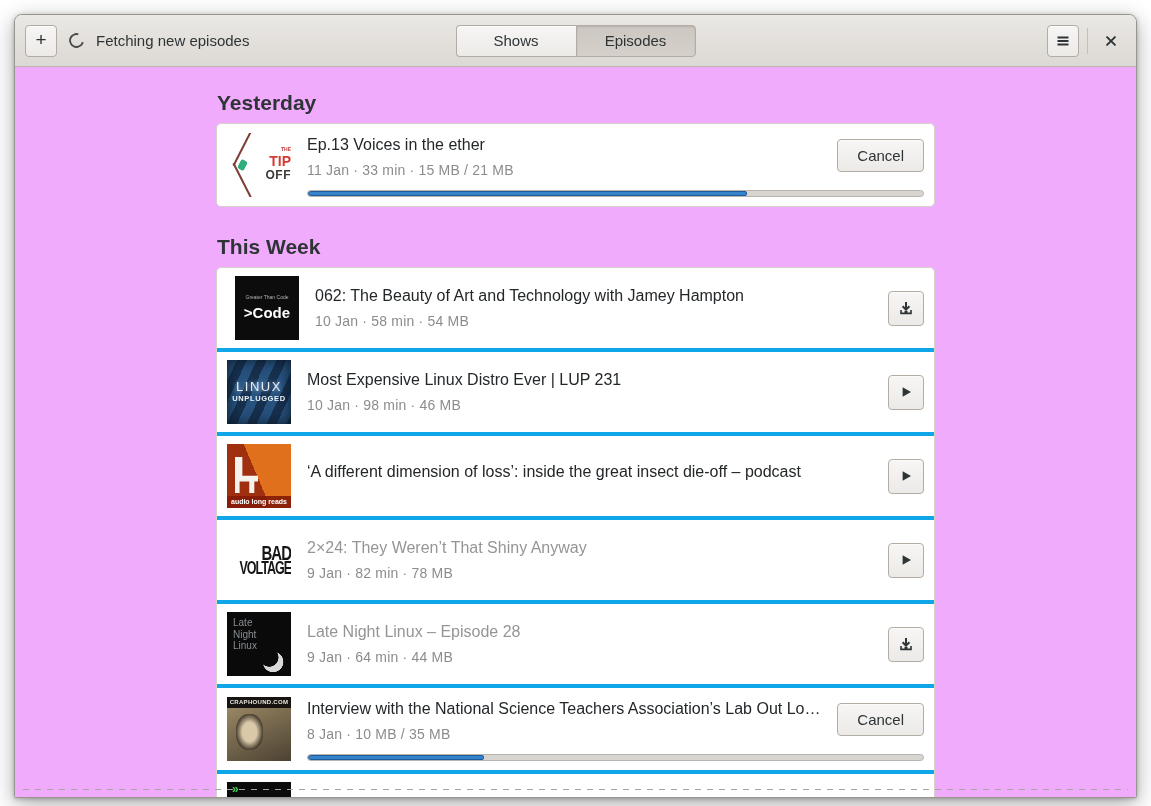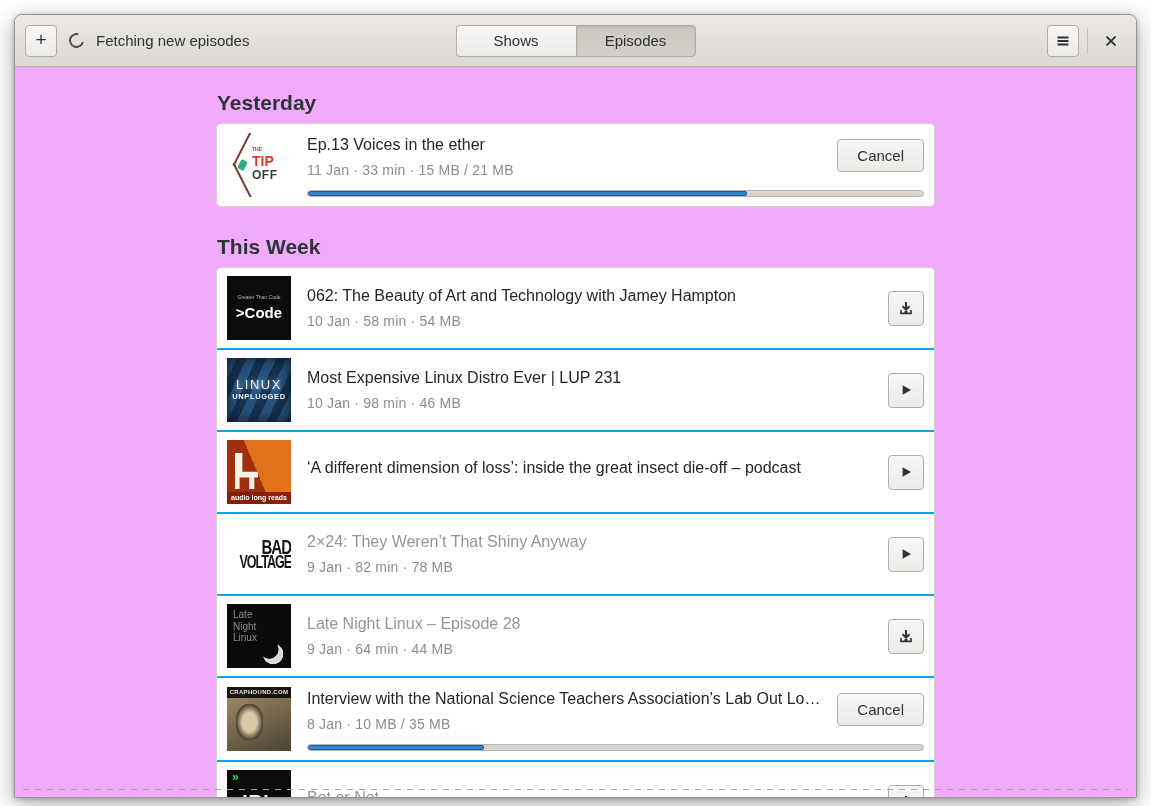--- a/index.html
+++ b/index.html
@@ -45,21 +45,21 @@
   
   .content { position: relative; flex: 1; overflow: hidden; background: #f0abfc;
     border-radius: 0 0 2px 2px; }
   .column { width: 719px; margin: 24px auto 0; }
   .section-title { font-size: 21px; font-weight: 700; color: #2e3436;
     line-height: 24px; margin: 0 0 8px 1px; }
   .section { margin-bottom: 28px; }
   .card { background: #fff; border: 1px solid #d5d1cc; border-radius: 5px; }
 
   .row { display: flex; padding: 8px 10px; gap: 16px; }
-  .row + .row { border-top: 2px solid #0ea5e9; }
+  .row + .row { border-top: 4px solid #0ea5e9; }
   .row.downloading { padding: 9px 10px; }
   .cover { width: 64px; height: 64px; flex: none; position: relative; overflow: hidden;
     display: flex; flex-direction: column; align-items: center; justify-content: center; }
   .cover span { display: block; line-height: 1.15; white-space: nowrap; }
   .cover i { display: none; }
 
   .rmain { flex: 1; min-width: 0; display: flex; flex-direction: column; justify-content: center; }
   .rtop { display: flex; align-items: center; gap: 12px; }
   .rinfo { flex: 1; min-width: 0; }
   .rtitle { font-size: 16px; color: #232729; white-space: nowrap; overflow: hidden;
@@ -74,32 +74,32 @@
 
   .progress-trough { margin-top: auto; height: 7px; background: #d8d5d1;
     border: 1px solid #b8b4af; border-radius: 4px; overflow: hidden; }
   .progress-fill { height: 100%; border-radius: 4px 3px 3px 4px;
     border: 1px solid #1c5c9c; }
 
   .undershoot { position: absolute; left: 8px; right: 8px; bottom: 7px; height: 1px;
     background: repeating-linear-gradient(to right, #a8a49f 0 6px, transparent 6px 12px); }
 
   
-  .art-tip-off { background: #fff; align-items: flex-start; padding-left: 25px; }
+  .art-tip-off { background: #fff; align-items: flex-end; padding-left: 25px; }
   .art-tip-off::before, .art-tip-off::after { content: ""; position: absolute;
     width: 2px; height: 42px; background: #7c3b33; left: 15px; }
   .art-tip-off::before { top: -7px; transform: rotate(27deg); }
   .art-tip-off::after { top: 28px; transform: rotate(-27deg); }
   .art-tip-off i { display: block; position: absolute; left: 12px; top: 27px;
     width: 7px; height: 10px; background: #2fae7d; border-radius: 2px; transform: rotate(27deg); }
   .art-tip-off span:nth-of-type(1) { font-size: 5px; font-weight: 700; color: #c23a34; }
   .art-tip-off span:nth-of-type(2) { font-size: 14px; font-weight: 700; color: #d23b33; }
   .art-tip-off span:nth-of-type(3) { font-size: 12px; font-weight: 700; color: #3c3937; letter-spacing: .5px; }
 
-  .art-greater-than-code { background: #0c0c0c; }
+  .art-greater-than-code { background: #0c0c0c; margin-left: 8px; }
   .art-greater-than-code span:nth-of-type(1) { font-size: 5px; color: #b5b5b5; margin-bottom: 3px; }
   .art-greater-than-code span:nth-of-type(2) { font-size: 15px; font-weight: 700; color: #fff; }
 
   .art-linux-unplugged { background: repeating-linear-gradient(115deg, #27527e 0 9px, #16304e 9px 18px);
     box-shadow: inset 0 0 14px #0a1726; }
   .art-linux-unplugged span:nth-of-type(1) { font-size: 13px; color: #e7eef6; letter-spacing: 1.5px;
     text-shadow: 0 0 4px #9fc4e8; }
   .art-linux-unplugged span:nth-of-type(2) { font-size: 7.5px; font-weight: 700; color: #eef3f8; letter-spacing: .6px; }
 
   .art-audio-long-reads { background: linear-gradient(247deg, #e0701c 0 52%, rgba(0,0,0,0) 52%), #a02f10;

